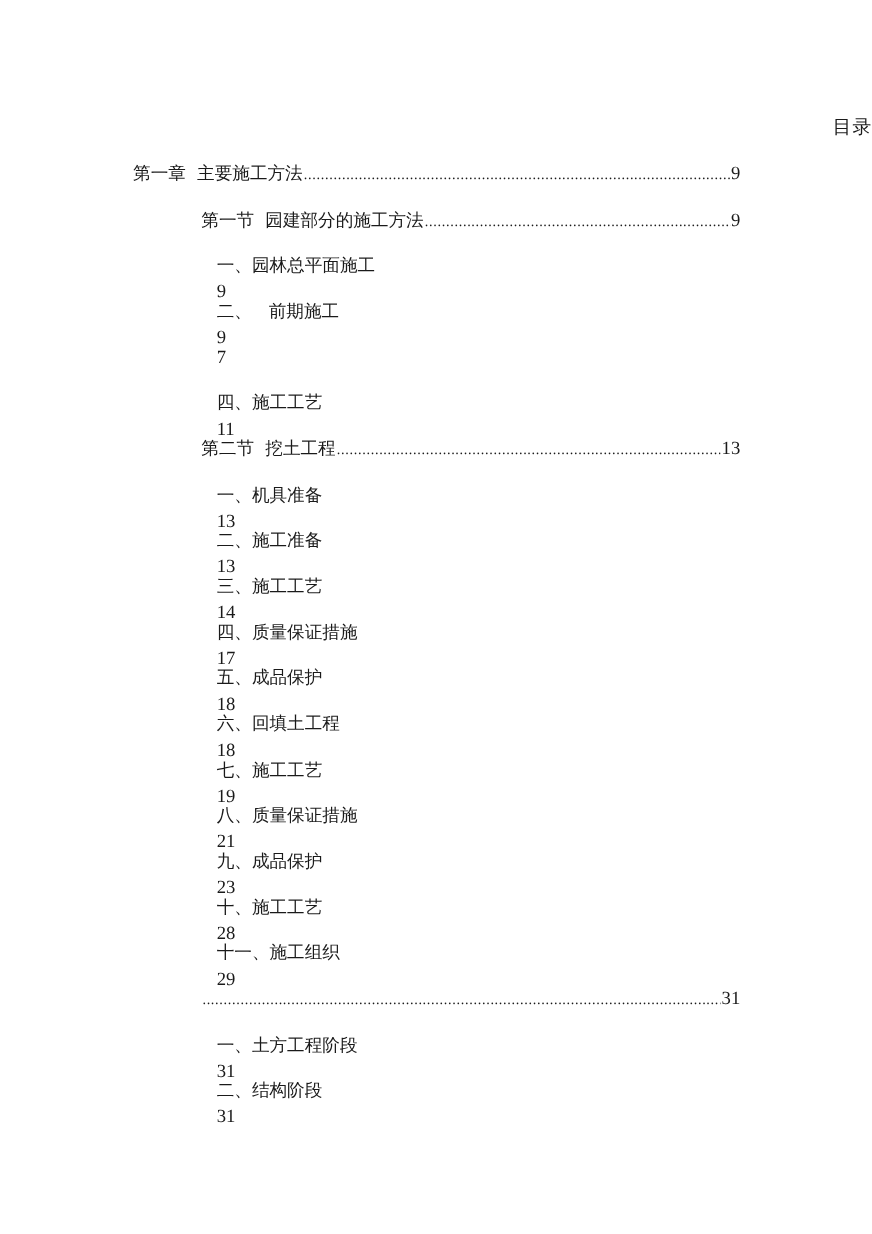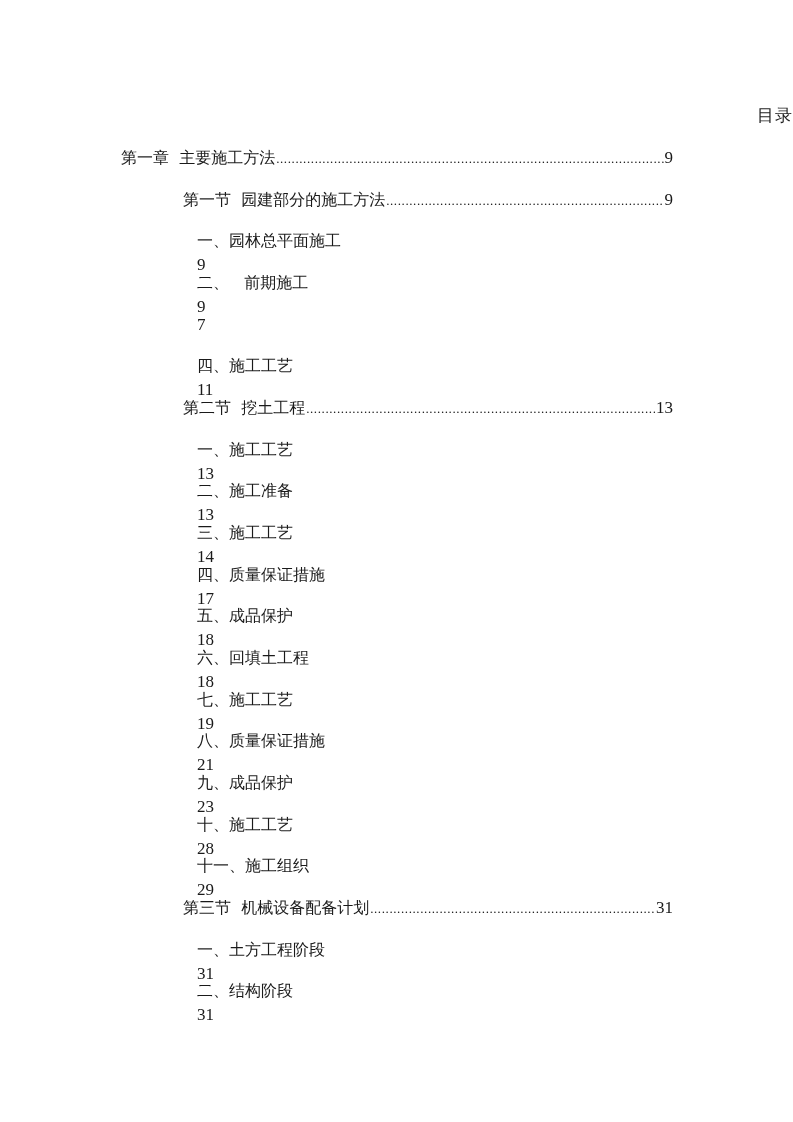--- a/index.html
+++ b/index.html
@@ -53,21 +53,21 @@
     <span class="label">四、施工工艺</span>
     <span class="leader"></span>
     <span class="page">11</span>
   </div>
   <div class="entry l2" style="top:396px">
     <span class="label">第二节  挖土工程</span>
     <span class="leader"></span>
     <span class="page">13</span>
   </div>
   <div class="entry l3" style="top:438px">
-    <span class="label">一、施工工艺</span>
+    <span class="label">一、机具准备</span>
     <span class="leader"></span>
     <span class="page">13</span>
   </div>
   <div class="entry l3" style="top:479px">
     <span class="label">二、施工准备</span>
     <span class="leader"></span>
     <span class="page">13</span>
   </div>
   <div class="entry l3" style="top:521px">
     <span class="label">三、施工工艺</span>
@@ -108,21 +108,20 @@
     <span class="label">十、施工工艺</span>
     <span class="leader"></span>
     <span class="page">28</span>
   </div>
   <div class="entry l3" style="top:854px">
     <span class="label">十一、施工组织</span>
     <span class="leader"></span>
     <span class="page">29</span>
   </div>
   <div class="entry l2" style="top:896px">
-    <span class="label">第三节  机械设备配备计划</span>
     <span class="leader"></span>
     <span class="page">31</span>
   </div>
   <div class="entry l3" style="top:938px">
     <span class="label">一、土方工程阶段</span>
     <span class="leader"></span>
     <span class="page">31</span>
   </div>
   <div class="entry l3" style="top:979px">
     <span class="label">二、结构阶段</span>

